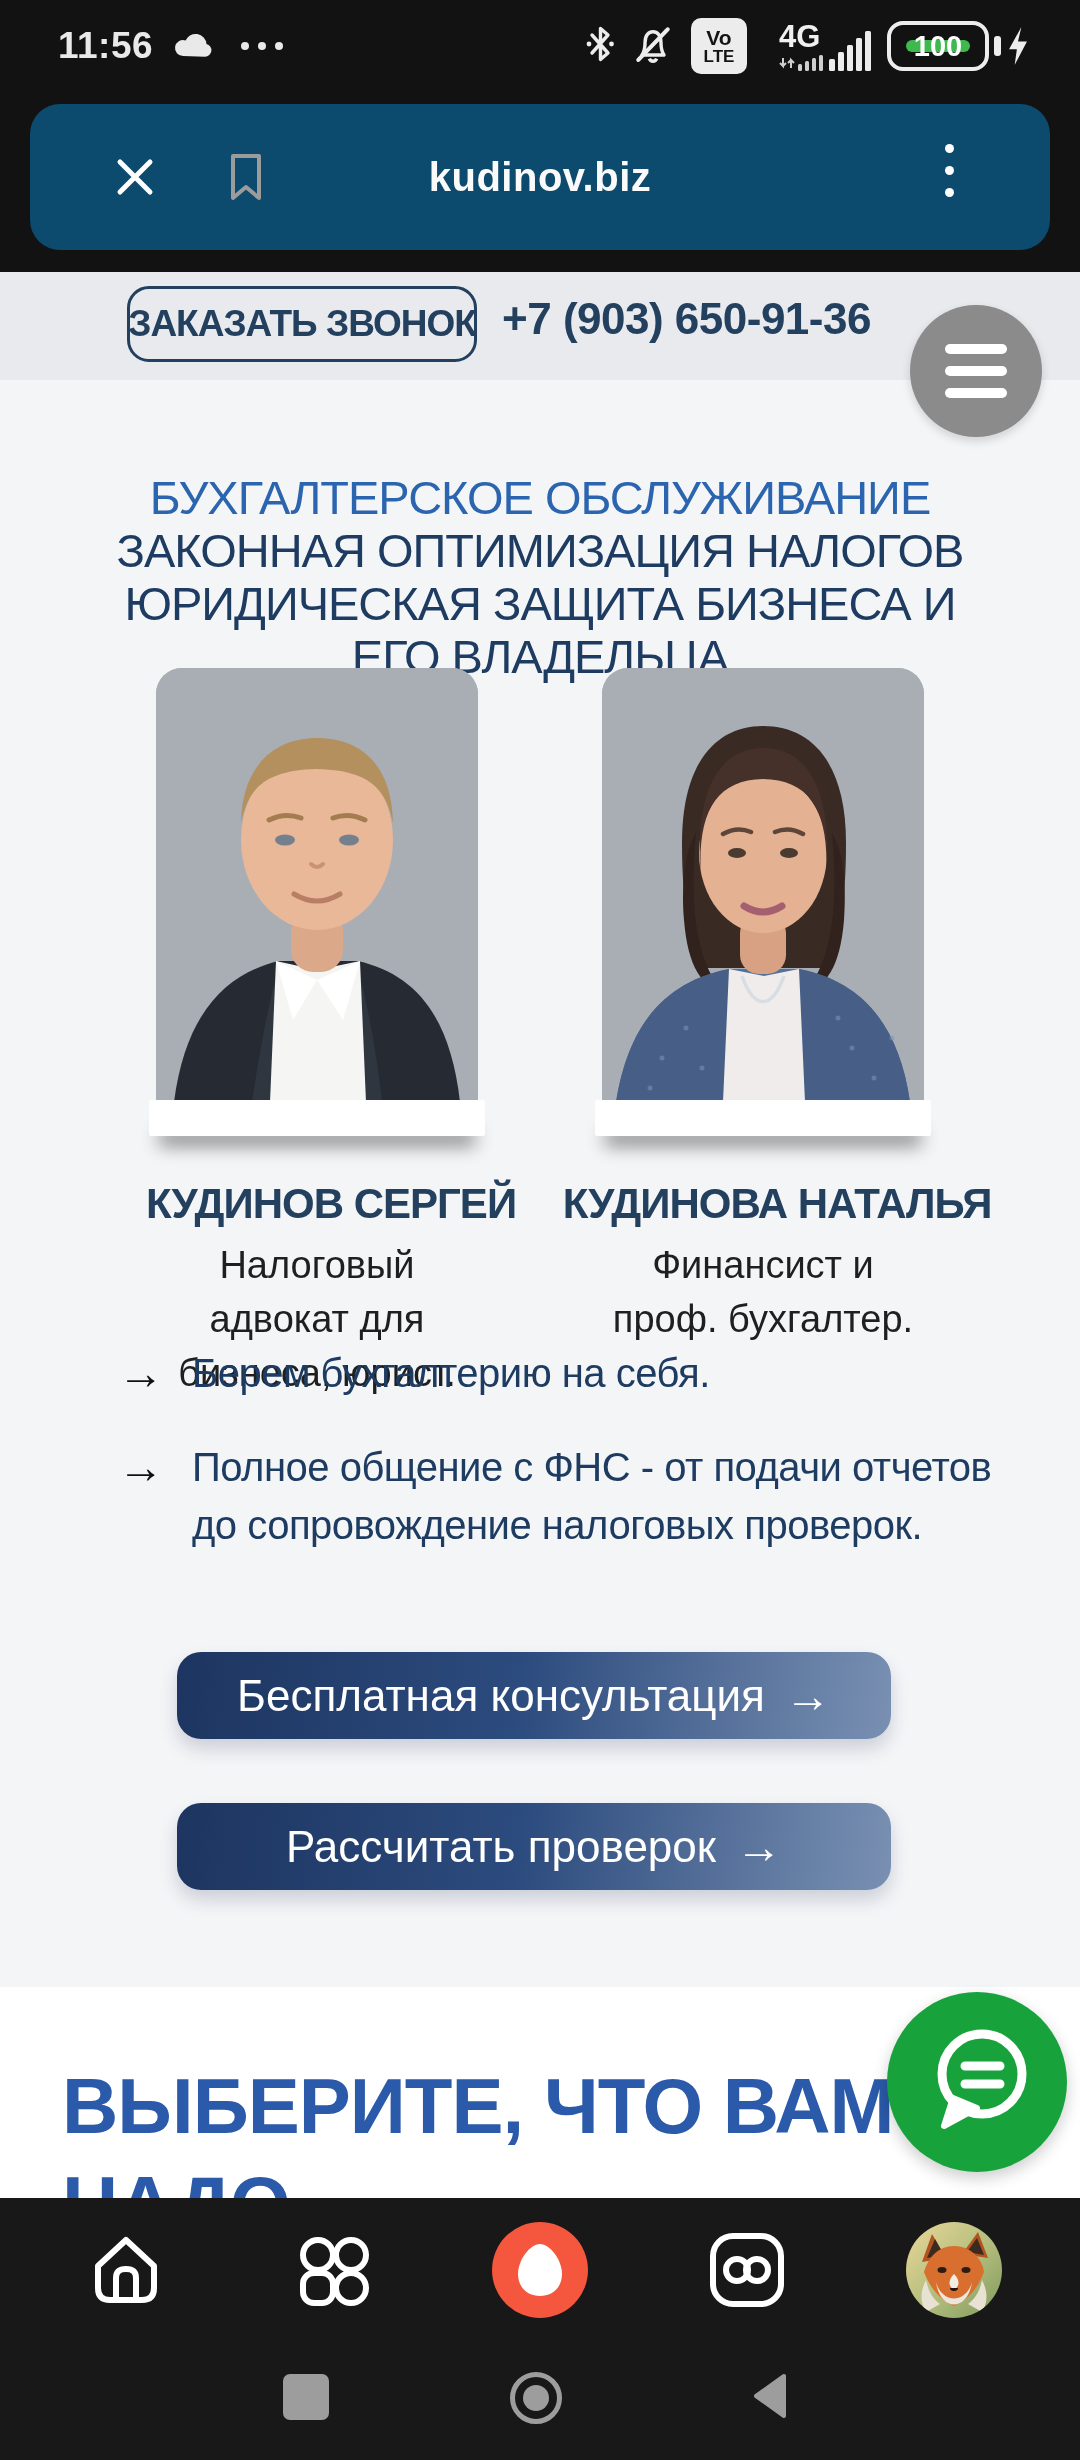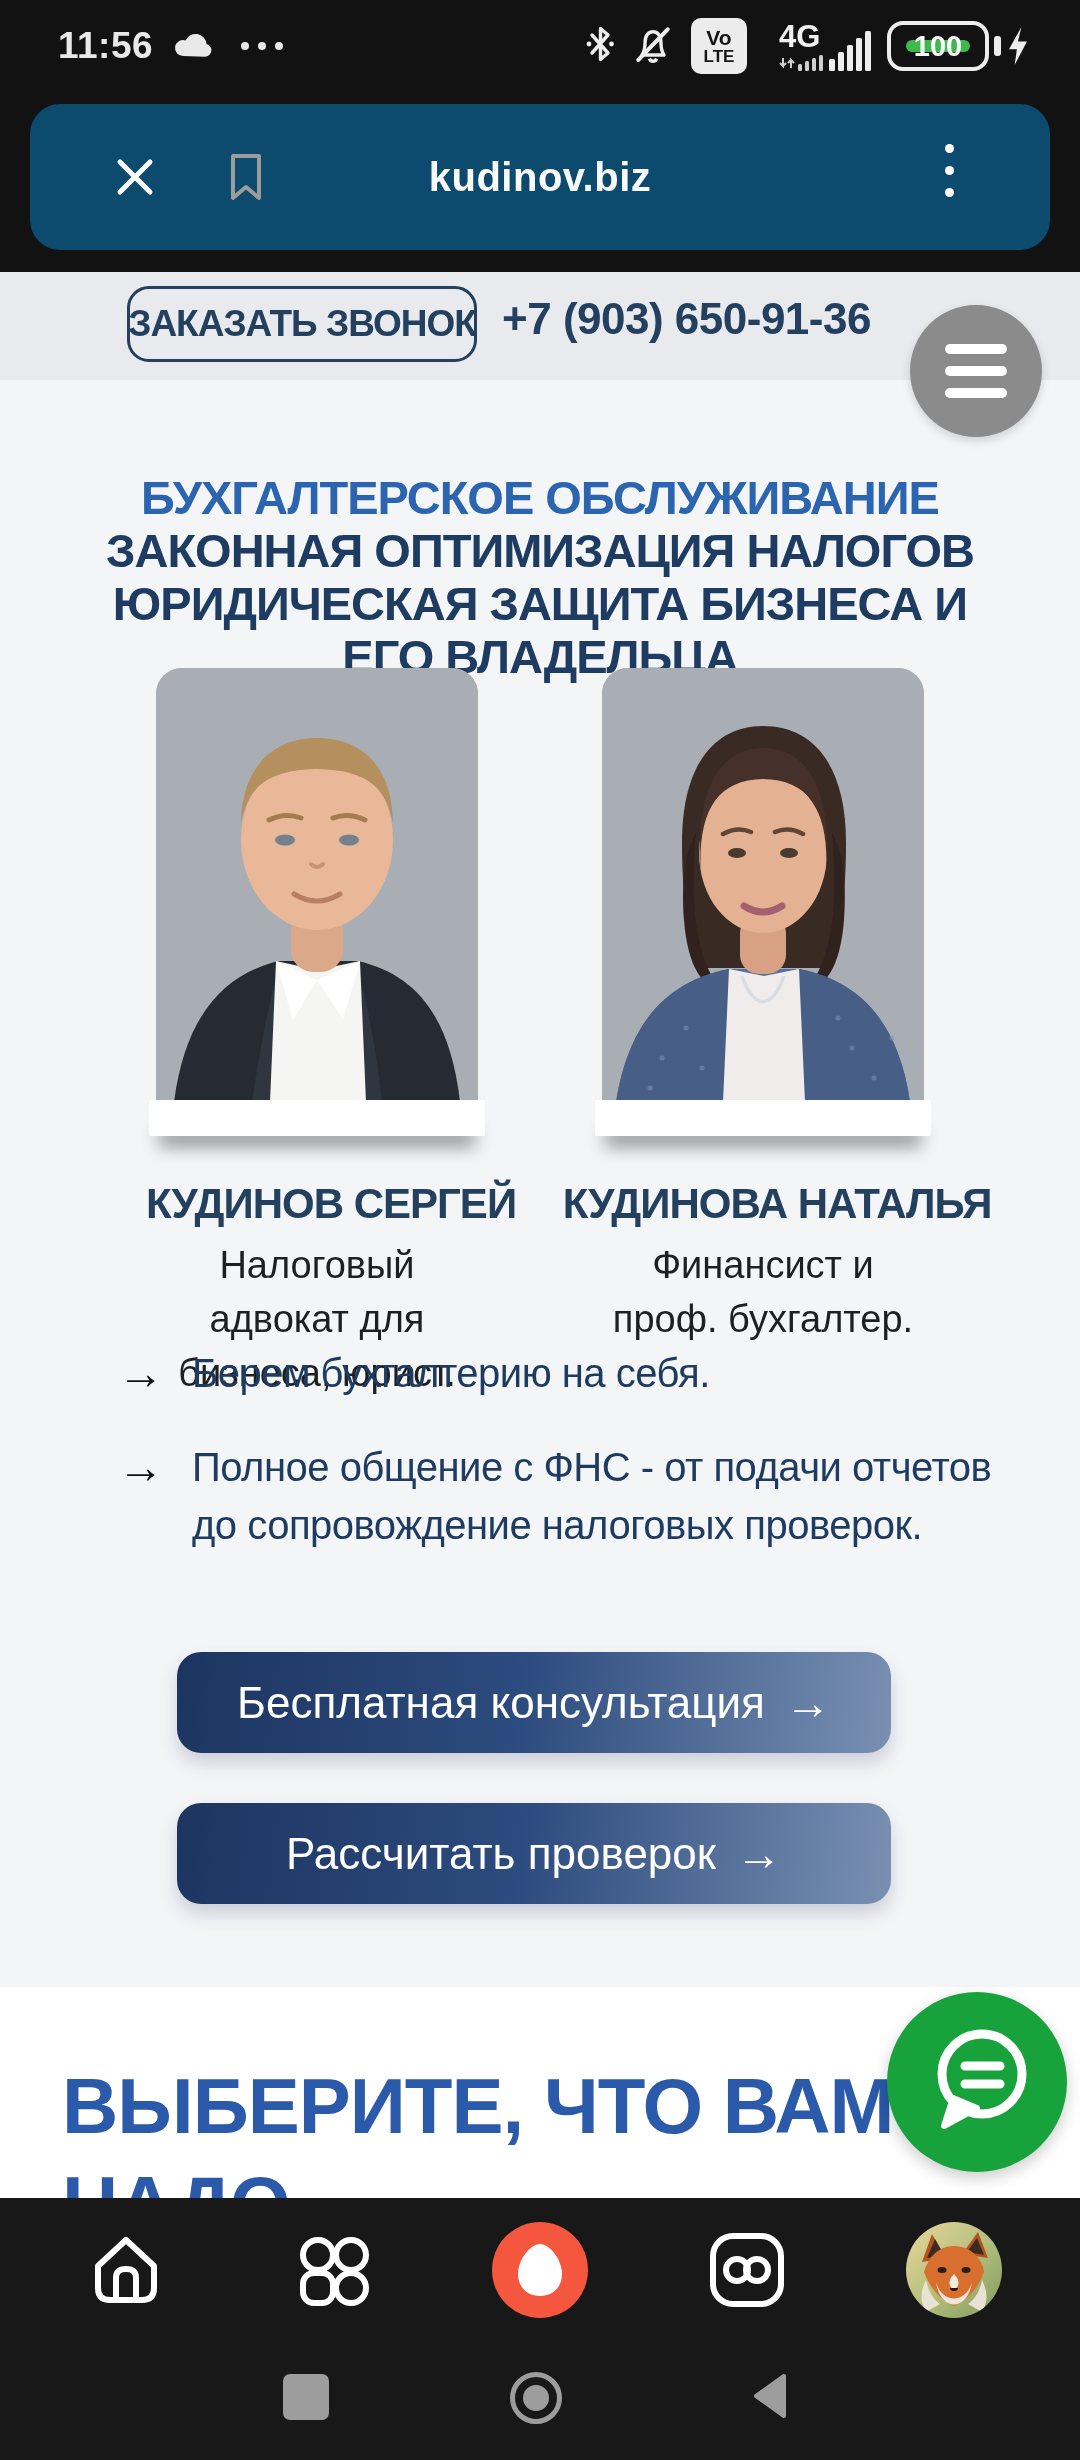--- a/index.html
+++ b/index.html
@@ -43,40 +43,40 @@
   .page{position:absolute;top:272px;left:0;width:1080px;height:1926px;background:#f4f5f7;overflow:hidden;}
   .topstrip{position:absolute;top:0;left:0;right:0;height:108px;background:#e9eaee;}
   .callbtn{position:absolute;left:127px;top:14px;width:350px;height:76px;border:3px solid #24405f;border-radius:22px;
            box-sizing:border-box;display:flex;align-items:center;justify-content:center;background:transparent;
            color:#24405f;font-size:37px;font-weight:600;letter-spacing:-1px;white-space:nowrap;}
   .phone{position:absolute;left:502px;top:22px;color:#24405f;font-size:44px;font-weight:700;letter-spacing:-.5px;white-space:nowrap;}
   .fab-menu{position:absolute;left:910px;top:33px;width:132px;height:132px;border-radius:50%;background:#8b8b8b;
             display:flex;flex-direction:column;align-items:center;justify-content:center;gap:12px;box-shadow:0 4px 10px rgba(0,0,0,.15);}
   .fab-menu i{width:62px;height:10px;border-radius:5px;background:#fff;}
 
-  .hero-title{position:absolute;top:168px;left:0;right:0;text-align:center;font-weight:700;
+  .hero-title{position:absolute;top:168px;left:0;right:0;text-align:center;font-weight:400;
               font-size:47px;line-height:53px;letter-spacing:-1px;color:#1e3c62;}
   .hero-title .hl{color:#2b64af;}
   .hero-title span{display:block;}
 
   .photos{position:absolute;top:396px;left:0;right:0;display:flex;justify-content:center;gap:124px;}
   .card{width:322px;display:flex;flex-direction:column;align-items:center;}
   .photo{width:322px;height:434px;border-radius:26px 26px 4px 4px;overflow:hidden;background:#a9aeb4;}
   .photo svg{display:block;}
   .polaroid{width:336px;height:36px;background:#fff;border-radius:2px;margin-top:-2px;
             box-shadow:0 20px 18px -10px rgba(0,0,0,.45);}
   .pname{margin-top:44px;font-size:42px;font-weight:700;color:#24405f;letter-spacing:-1px;text-align:center;white-space:nowrap;margin-left:28px;}
   .prole{margin-top:10px;font-size:38px;color:#1f1f1f;line-height:54px;text-align:center;}
 
   .bullets{position:absolute;top:1072px;left:118px;right:80px;}
   .bullet{display:flex;margin-bottom:36px;}
   .b-arrow{width:74px;flex:0 0 74px;font-size:46px;font-weight:700;color:#101010;line-height:58px;}
   .b-text{font-size:40px;font-weight:400;color:#1e3c62;letter-spacing:-.5px;line-height:58px;}
 
-  .cta{position:absolute;left:177px;width:714px;height:101px;border-radius:24px;border:none;
+  .cta{position:absolute;left:177px;width:714px;height:87px;border-radius:24px;border:none;
        background:linear-gradient(97deg,#1d3560 0%,#2c4b7e 48%,#7990b2 100%);
        display:flex;align-items:center;justify-content:center;gap:20px;color:#fff;
        font-size:44px;font-family:"Liberation Sans",sans-serif;box-shadow:0 10px 18px rgba(20,40,80,.18);}
   .cta .arr{font-size:46px;font-weight:700;}
   .cta1{top:1380px;} .cta2{top:1531px;}
 
   .whitesec{position:absolute;top:1715px;left:0;right:0;height:211px;background:#ffffff;}
   .bigtitle{position:absolute;left:62px;top:70px;width:880px;font-size:78px;font-weight:700;
             color:#2a5aa9;letter-spacing:-1px;line-height:98px;}
 

